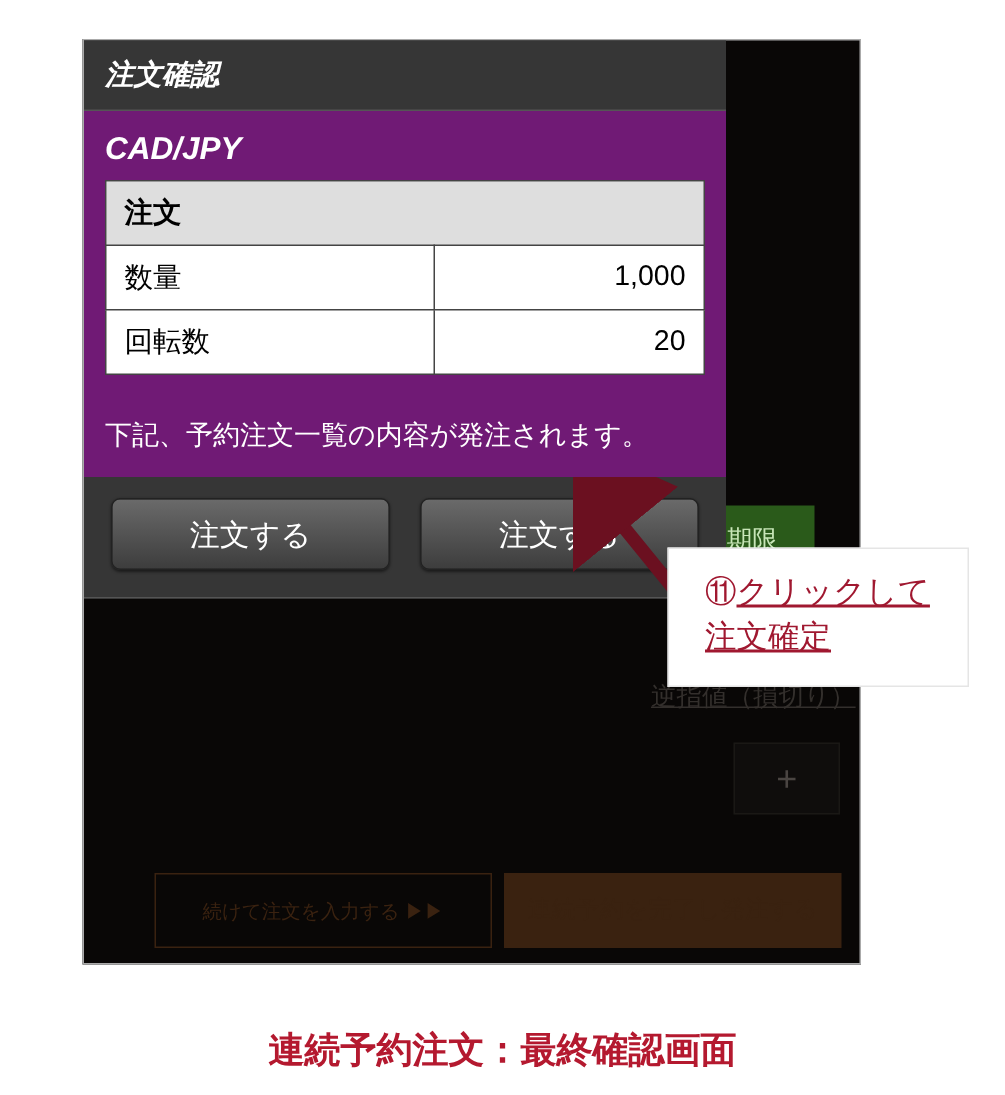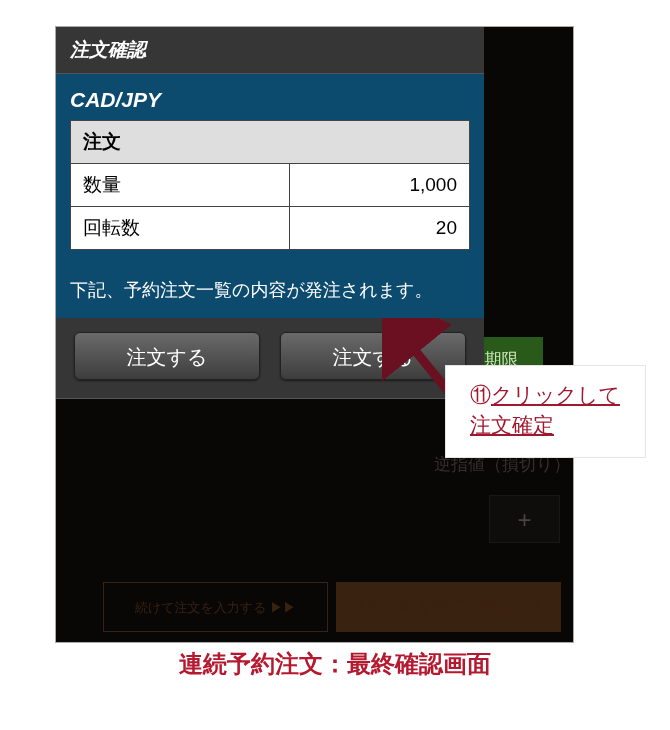--- a/index.html
+++ b/index.html
@@ -38,21 +38,21 @@
       text-align: center;
       font-size: 17px;
     }
     .bg-minus-1 {
       position: absolute; left: 336px; top: 310px;
       width: 50px; height: 46px;
       background: #0c0a09; color: #222; text-align: center; line-height: 46px;
     }
     .bg-label-rv {
       position: absolute; left: 378px; top: 426px;
-      color: #332f2c; font-size: 17px;
+      color: #332f2c; font-size: 17px; text-decoration: underline;
     }
     .bg-btn-left {
       position: absolute; left: 47px; top: 555px;
       width: 225px; height: 50px;
       border: 1px solid #3a2210;
       color: #3a2210; text-align: center; line-height: 50px; font-size: 13px;
     }
     .bg-btn-right {
       position: absolute; left: 280px; top: 555px;
       width: 225px; height: 50px;
@@ -83,21 +83,21 @@
     }
     .modal-title {
       color: #fff;
       font-weight: bold;
       font-style: italic;
       font-size: 19px;
       padding: 10px 14px;
       border-bottom: 1px solid #555;
     }
     .modal-body {
-      background: #0c4a6e;
+      background: #701a75;
       padding: 10px 14px 16px;
     }
     .pair-label {
       color: #fff;
       font-weight: bold;
       font-style: italic;
       font-size: 21px;
       padding: 4px 0 8px;
     }
     .order-table {
@@ -163,21 +163,21 @@
       display: inline-block;
     }
     .arrow-svg {
       position: absolute;
       left: 382px; top: 318px;
       width: 80px; height: 85px;
       pointer-events: none;
     }
     .caption {
       position: absolute;
-      left: 0; width: 670px; top: 648px;
+      left: 0; width: 670px; top: 684px;
       text-align: center;
       font-weight: bold;
       font-size: 24px;
       color: #b4192f;
     }
   </style>
 </head>
 <body>
 
 <div class="app-frame">

